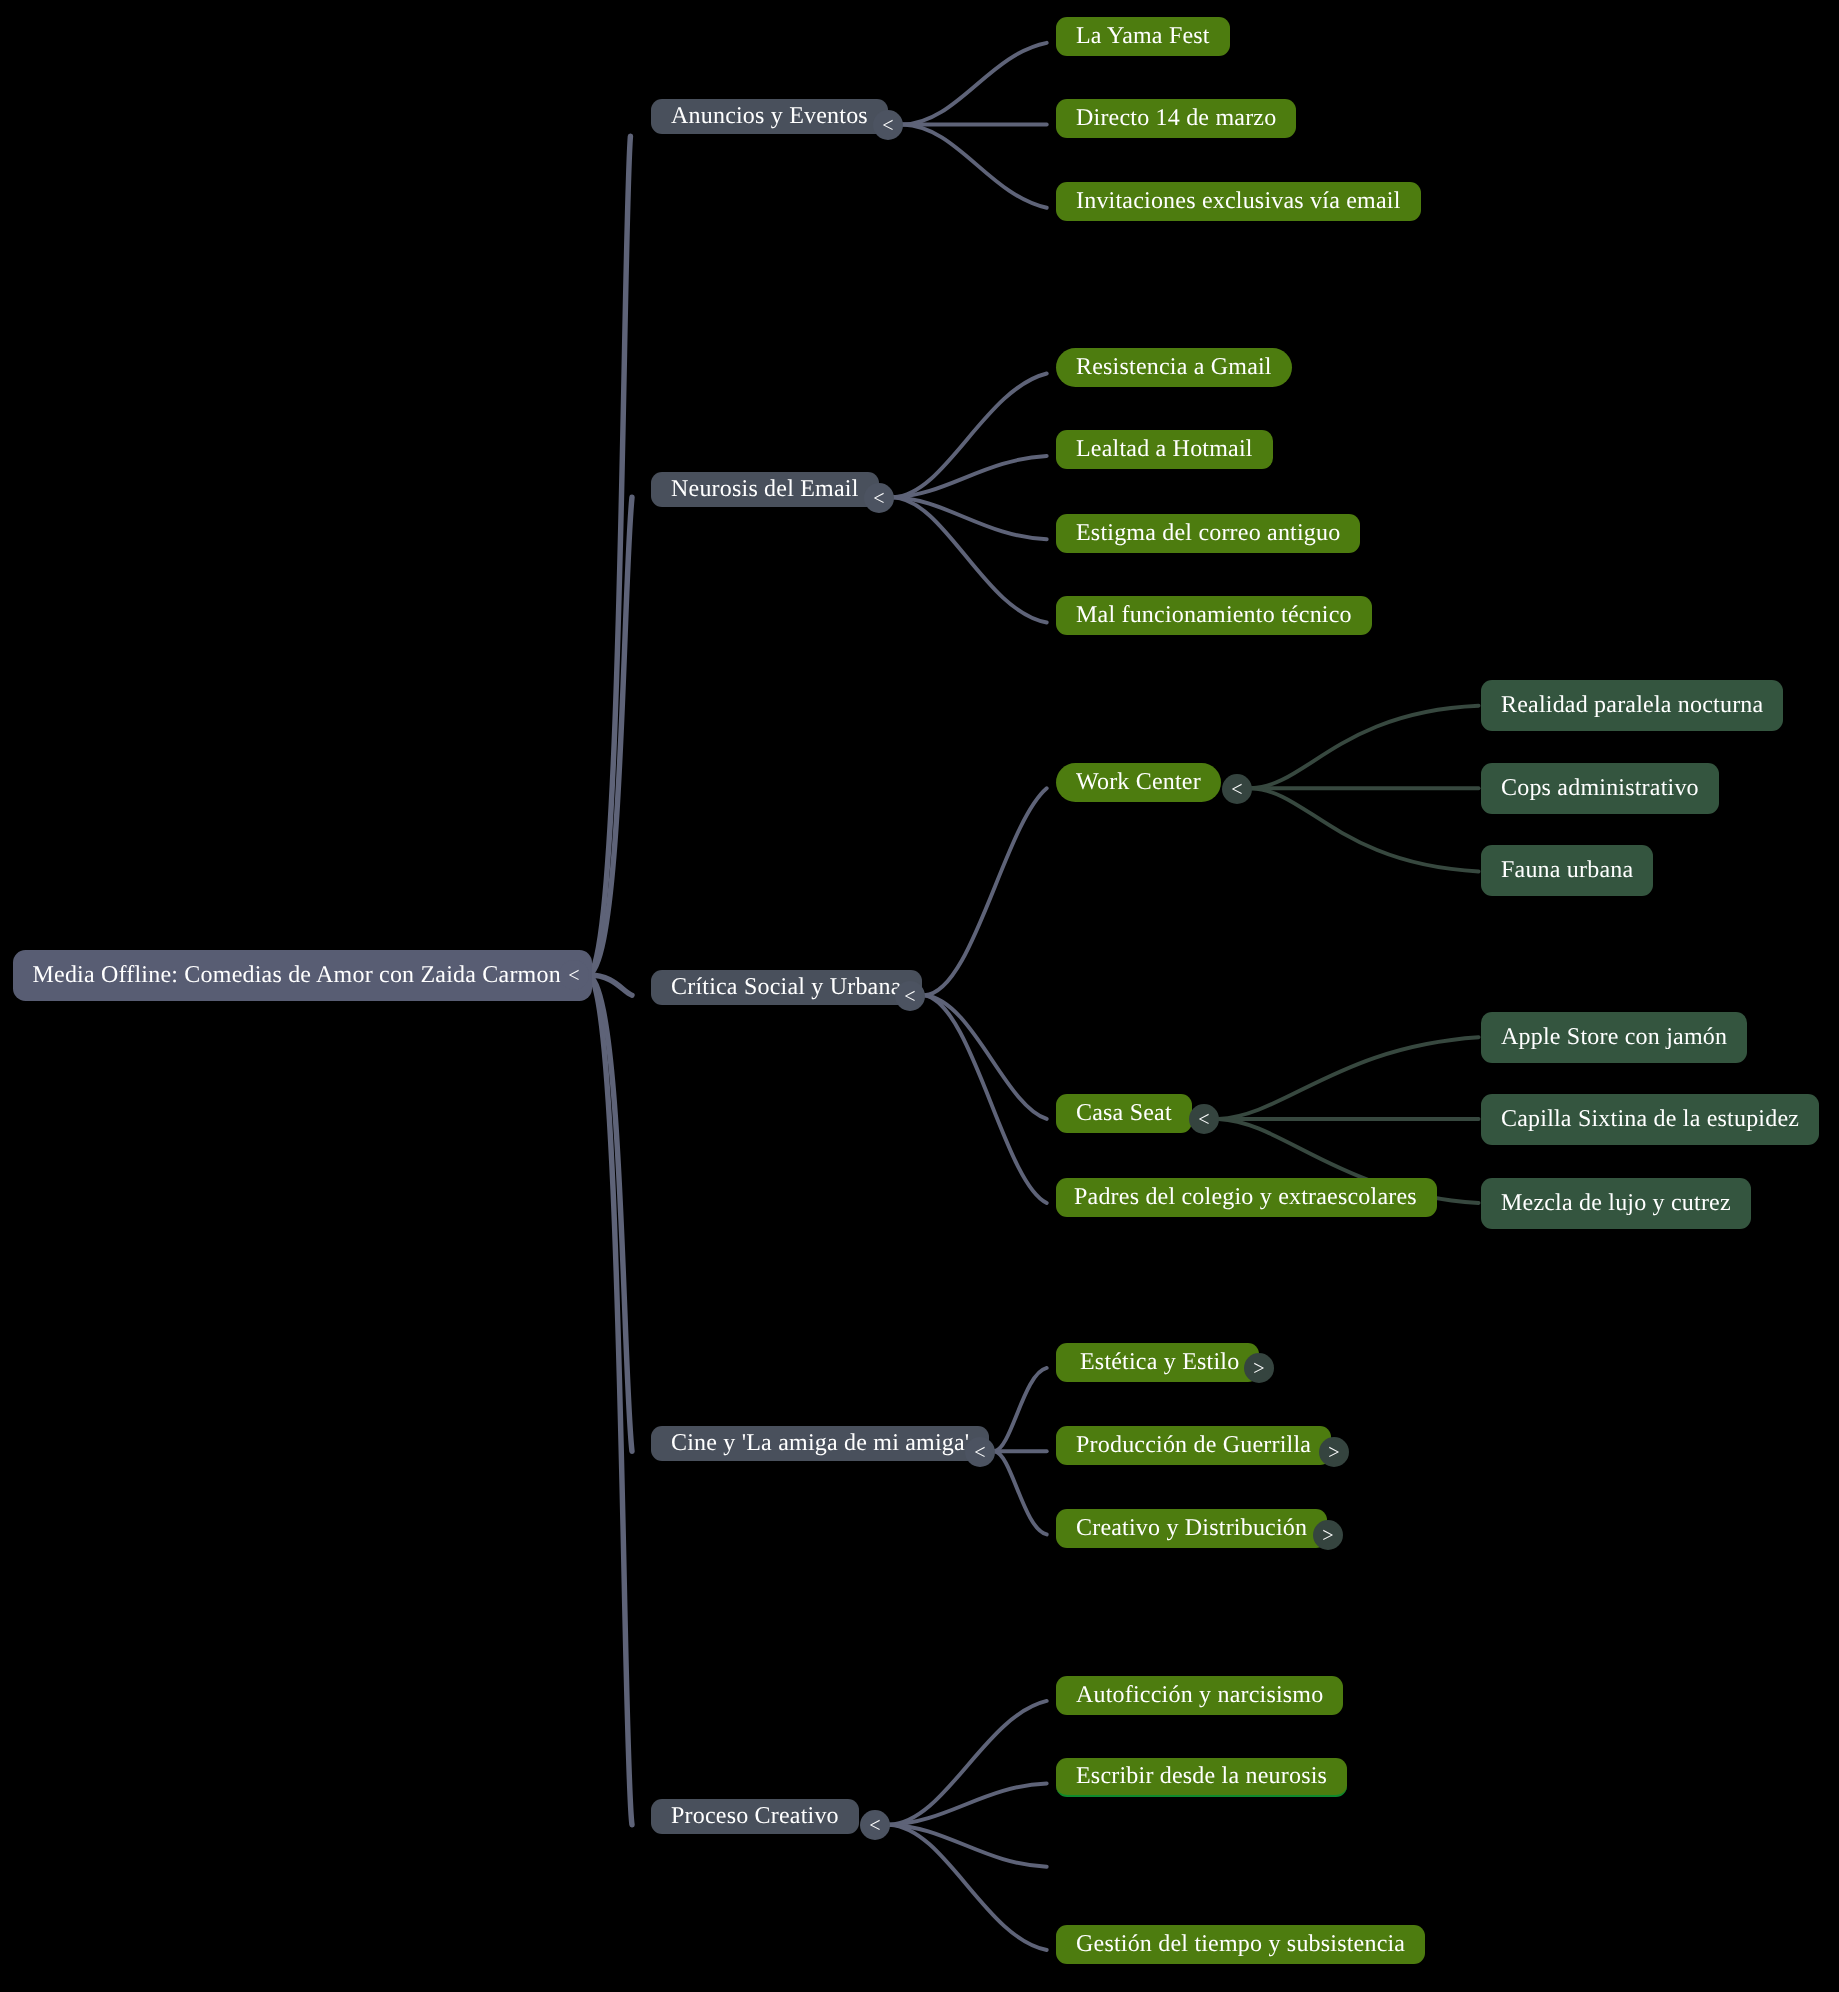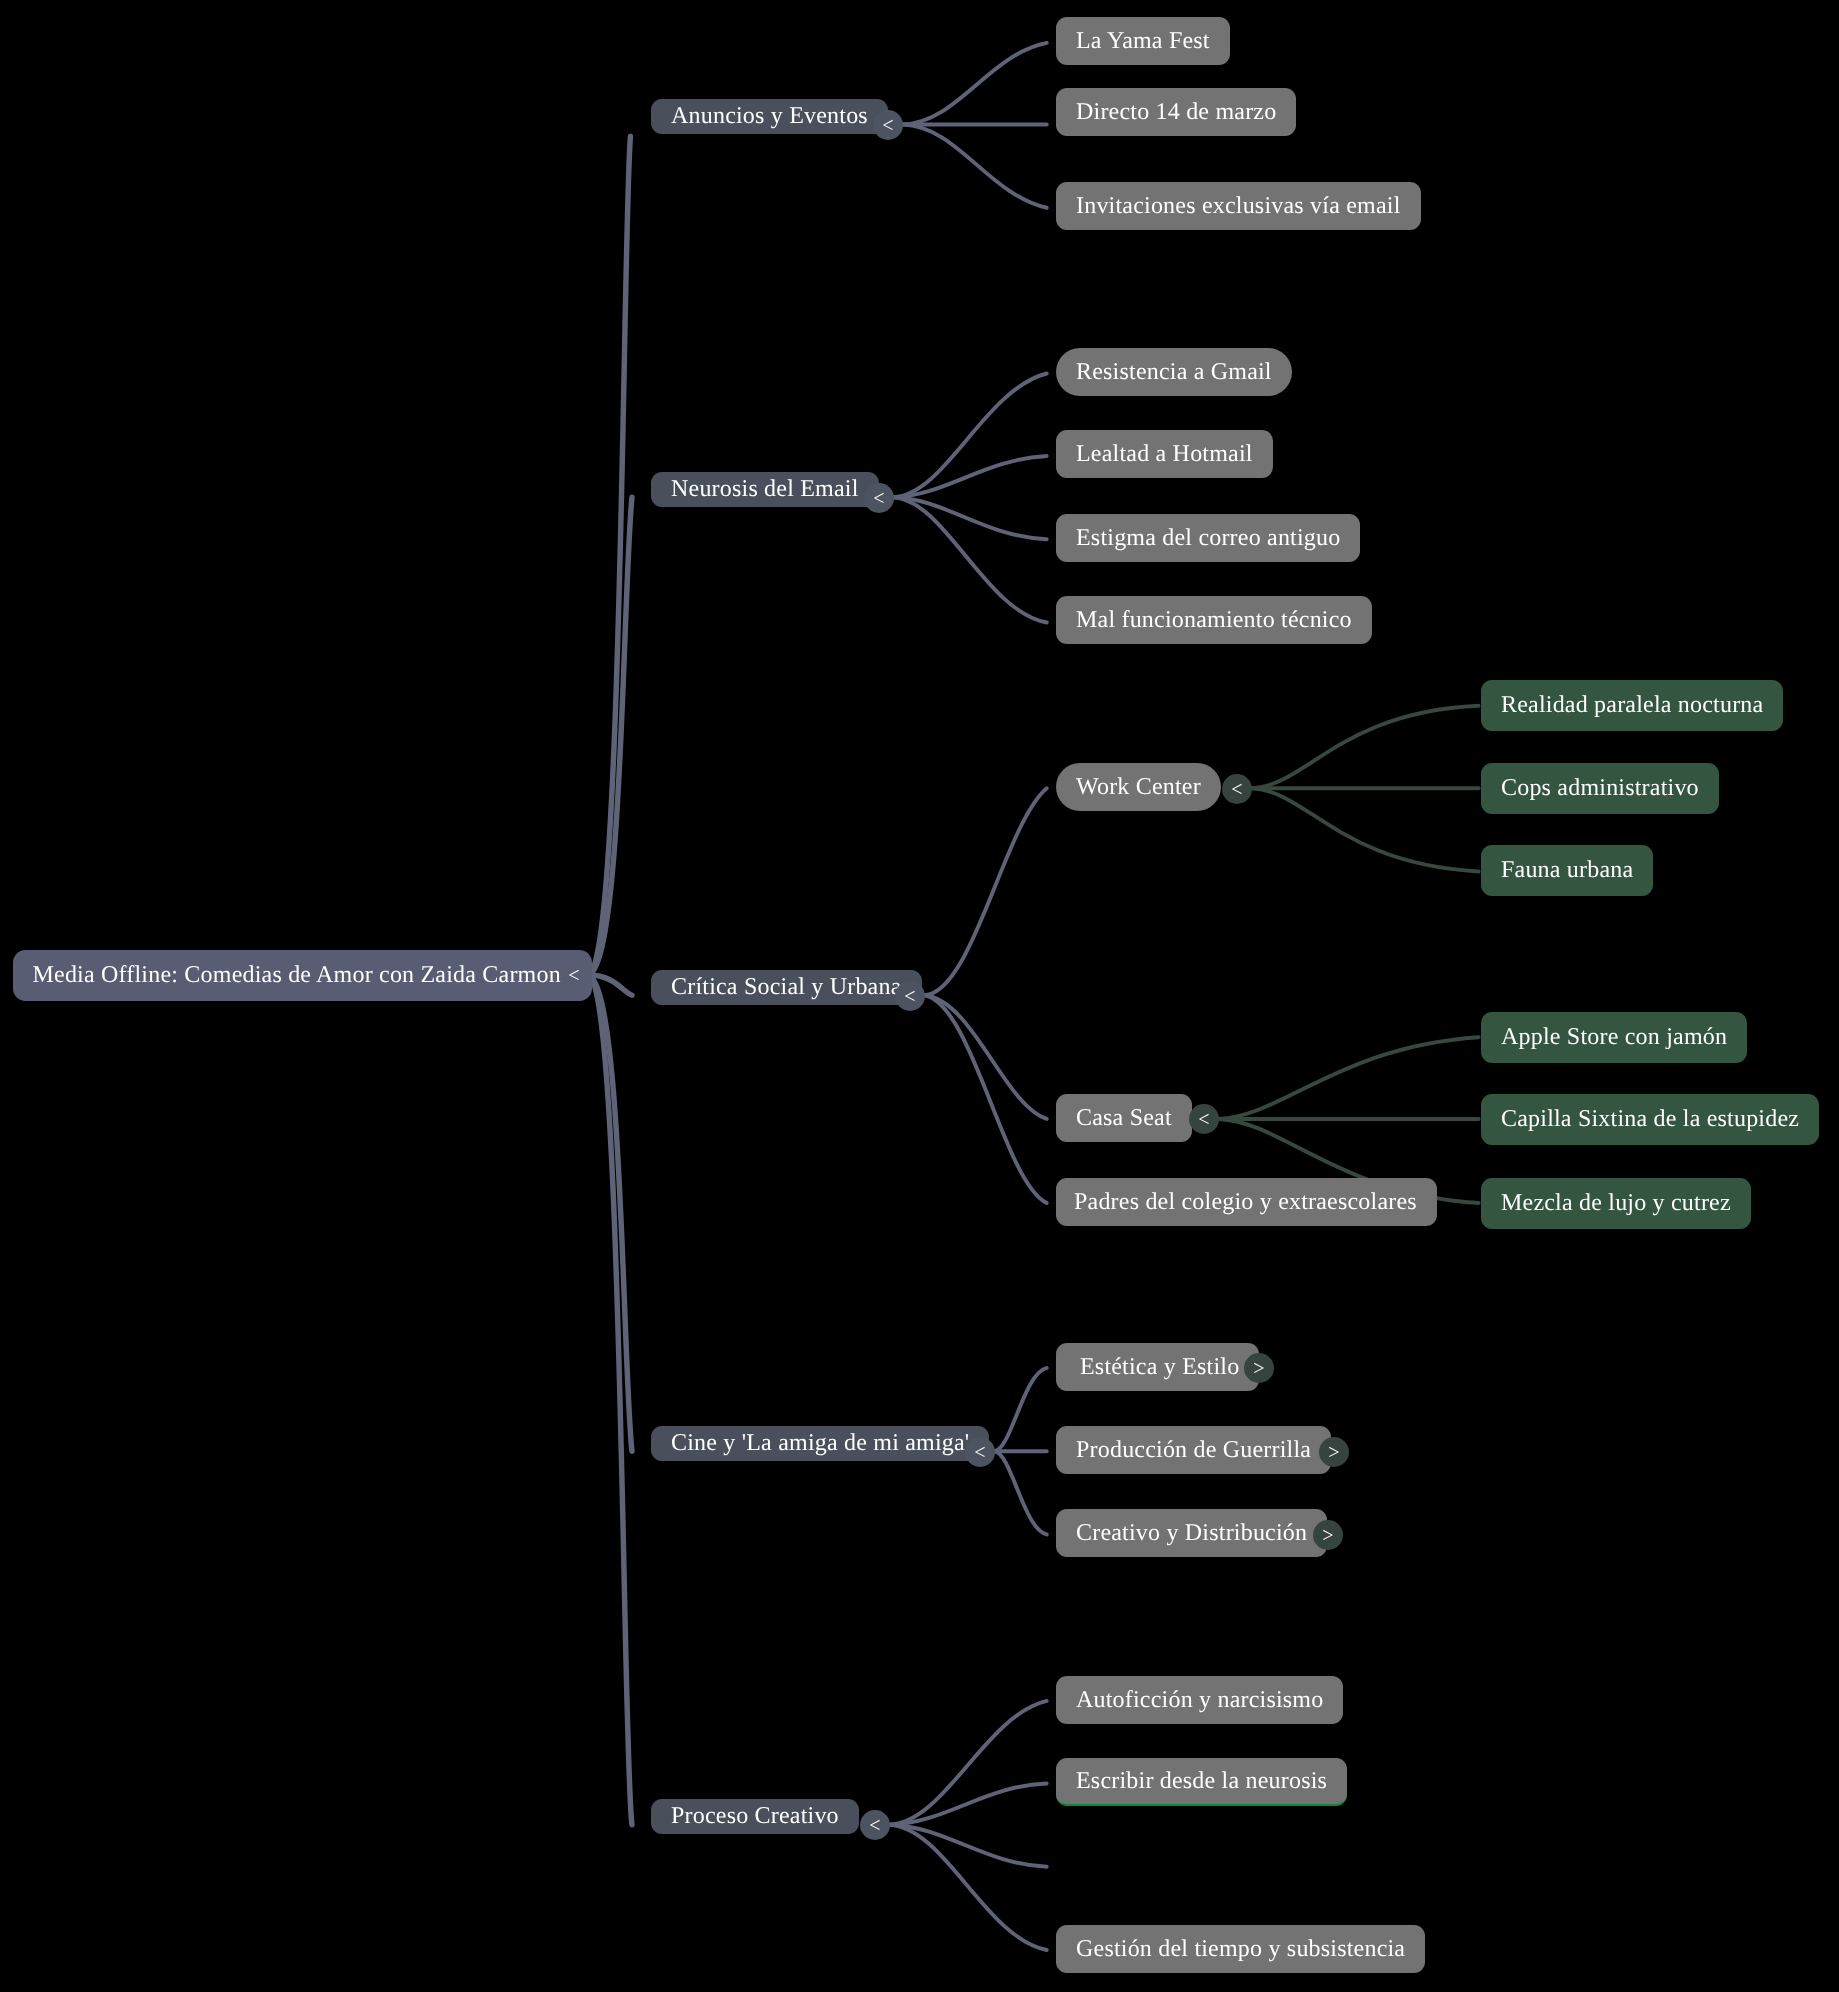--- a/index.html
+++ b/index.html
@@ -39,23 +39,23 @@
     font-size: 24px;
     height: 51px;
     border-radius: 12.5px;
   }
   .node-l1 {
     background: #49505c;
     font-size: 24px;
     height: 35px;
   }
   .node-l2 {
-    background: #737373;
-    font-size: 24px;
-    height: 48px;
+    background: #4d7c0f;
+    font-size: 24px;
+    height: 39px;
   }
   .node-l3 {
     background: #34553f;
     font-size: 24px;
     height: 51px;
   }
   .node-underline-green {
     border-bottom: 2.3px solid #0e8a2e;
   }
   .toggle {
@@ -146,21 +146,21 @@
   <div class="node node-l1" style="left:651px; top:99px;">
     <span>Anuncios y Eventos</span>
   </div>
   <div class="toggle toggle-l1" style="left:873px; top:110px;">
     <span>&lt;</span>
   </div>
 
   <div class="node node-l2" style="left:1056px; top:17px;">
     <span>La Yama Fest</span>
   </div>
-  <div class="node node-l2" style="left:1056px; top:88px;">
+  <div class="node node-l2" style="left:1056px; top:99px;">
     <span>Directo 14 de marzo</span>
   </div>
   <div class="node node-l2" style="left:1056px; top:182px;">
     <span>Invitaciones exclusivas vía email</span>
   </div>
 
   <div class="node node-l1" style="left:651px; top:472px;">
     <span>Neurosis del Email</span>
   </div>
   <div class="toggle toggle-l1" style="left:864px; top:483px;">

